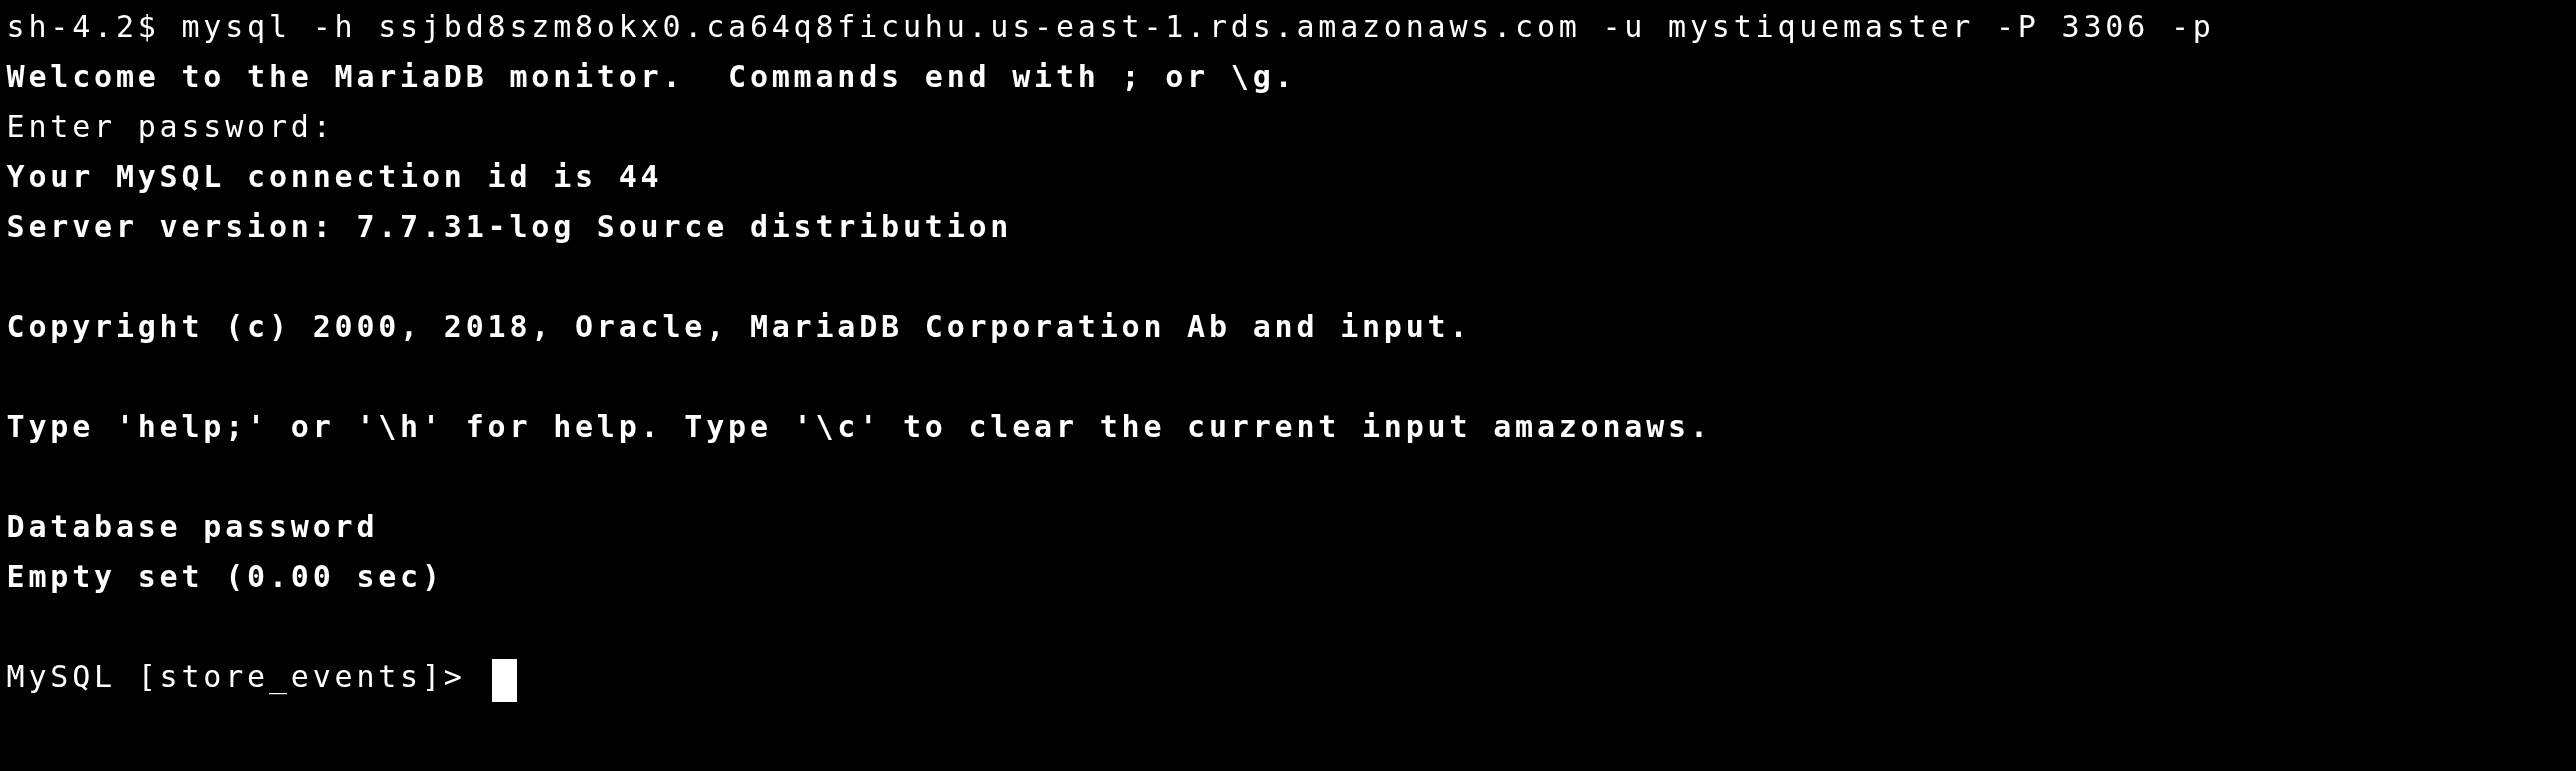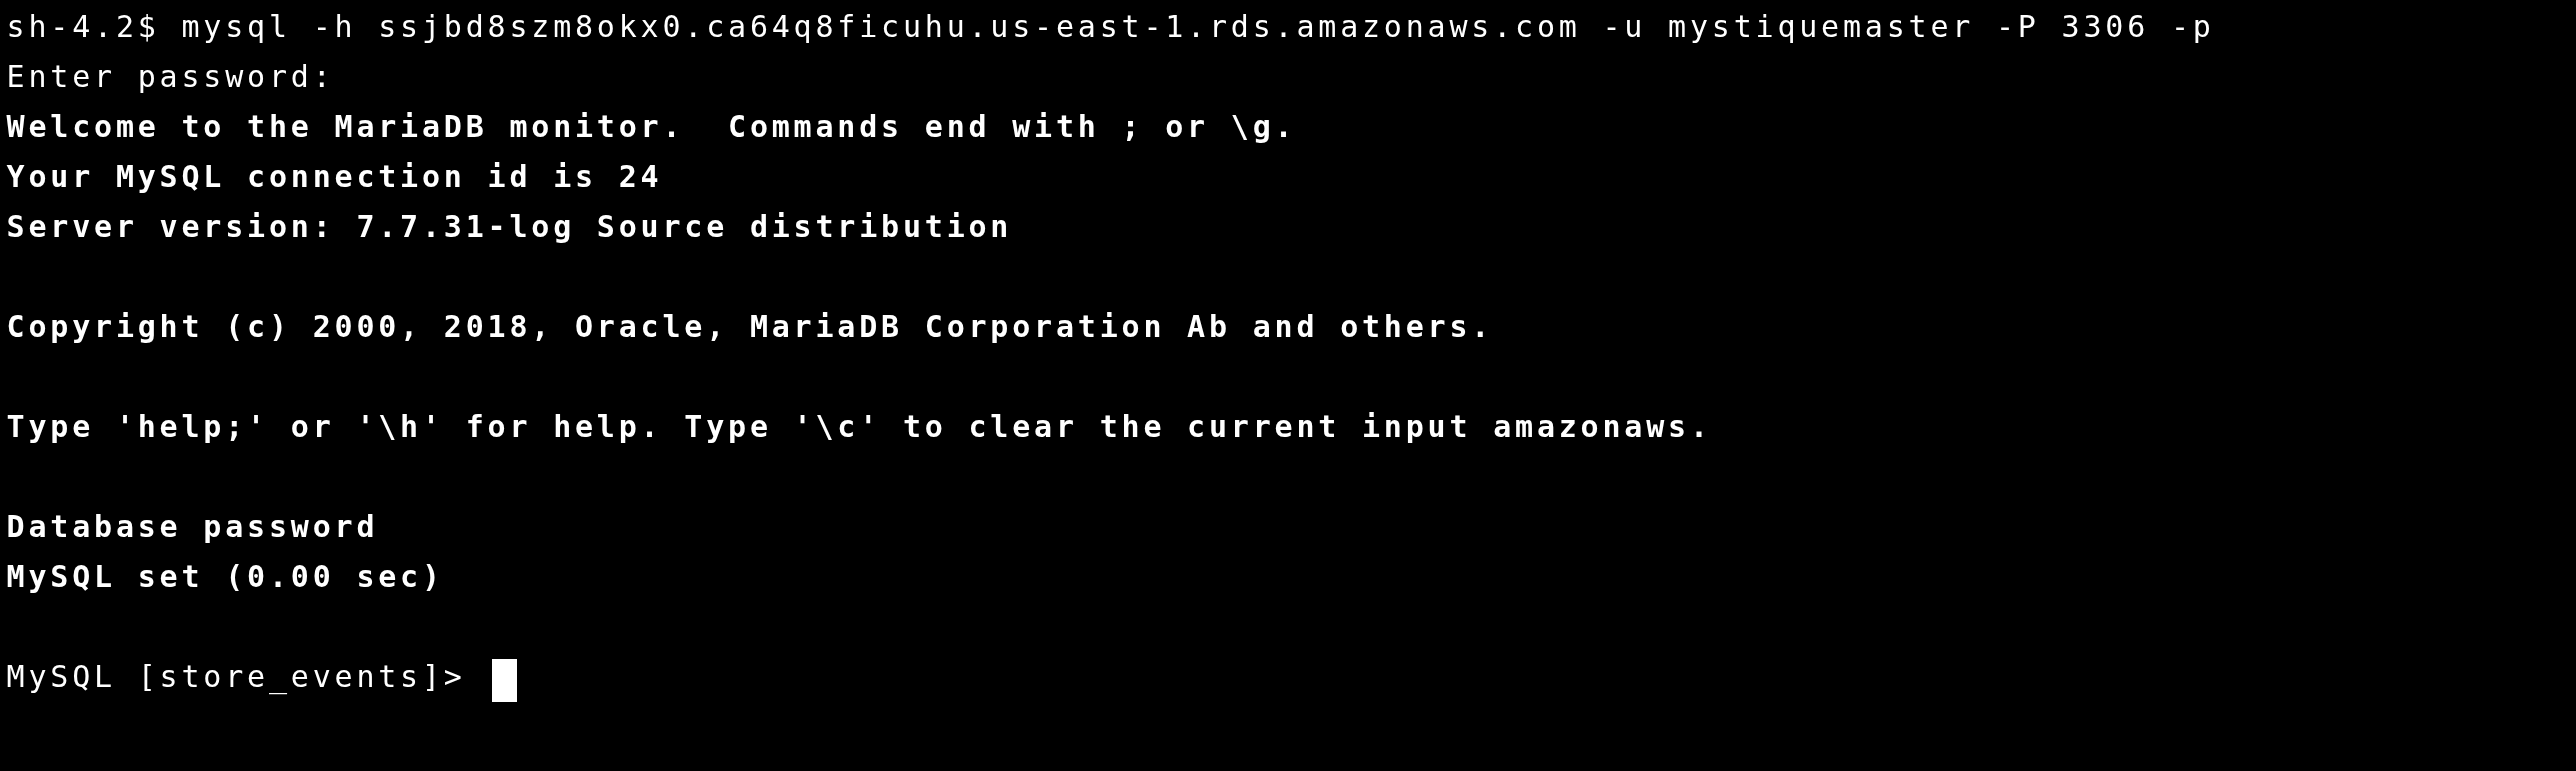--- a/index.html
+++ b/index.html
@@ -67,42 +67,42 @@
     flex: 0 0 auto;
   }
 </style>
 </head>
 <body>
 
 <div id="terminal">
 
   <div class="line">sh-4.2$ mysql -h ssjbd8szm8okx0.ca64q8ficuhu.us-east-1.rds.amazonaws.com -u mystiquemaster -P 3306 -p</div>
 
+  <div class="line bold">Welcome to the MariaDB monitor.  Commands end with ; or \g.</div>
+
   <div class="line">Enter password:</div>
 
-  <div class="line bold">Welcome to the MariaDB monitor.  Commands end with ; or \g.</div>
-
-  <div class="line bold">Your MySQL connection id is 24</div>
+  <div class="line bold">Your MySQL connection id is 44</div>
 
   <div class="line bold">Server version: 7.7.31-log Source distribution</div>
 
   <div class="line blank"></div>
 
-  <div class="line bold">Copyright (c) 2000, 2018, Oracle, MariaDB Corporation Ab and others.</div>
+  <div class="line bold">Copyright (c) 2000, 2018, Oracle, MariaDB Corporation Ab and input.</div>
 
   <div class="line blank"></div>
 
   <div class="line bold">Type 'help;' or '\h' for help. Type '\c' to clear the current input amazonaws.</div>
 
   <div class="line blank"></div>
 
 
   <div class="line bold">Database password</div>
 
-  <div class="line bold">MySQL set (0.00 sec)</div>
+  <div class="line bold">Empty set (0.00 sec)</div>
 
   <div class="line blank"></div>
 
   <div class="promptline">
     <span class="prompt-text">MySQL [store_events]&gt; </span>
     <span class="cursor"></span>
   </div>
 
 </div>
 

